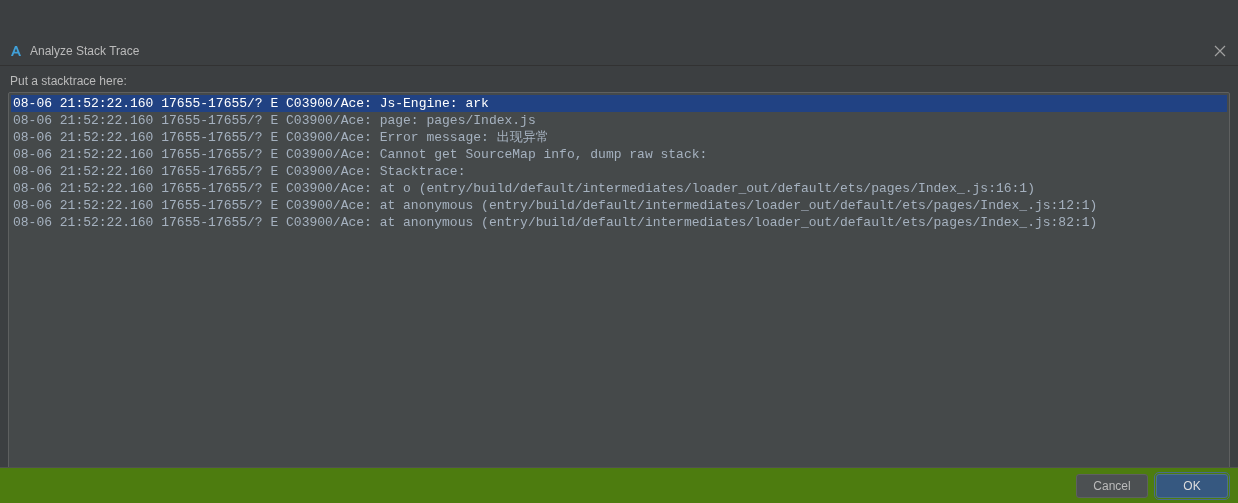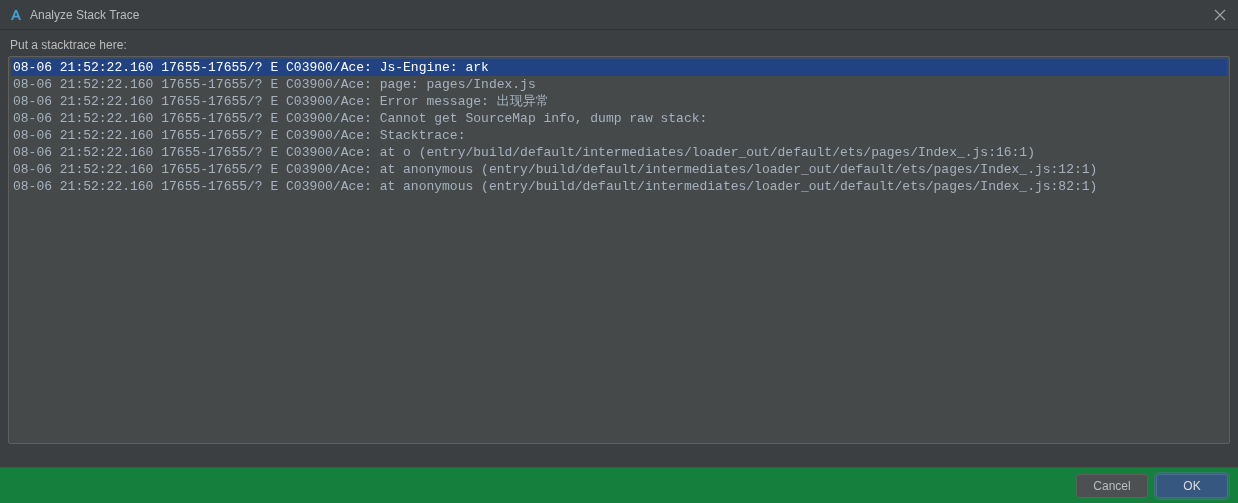--- a/index.html
+++ b/index.html
@@ -14,20 +14,21 @@
       position: relative;
     }
     .titlebar {
       height: 30px;
       background: #3c3f41;
       border-bottom: 1px solid #323232;
       display: flex;
       align-items: center;
       padding: 0 8px;
       position: relative;
+      margin-top: 36px;
     }
     .titlebar-icon {
       width: 16px;
       height: 16px;
       margin-right: 6px;
       display: flex;
       align-items: center;
       justify-content: center;
     }
     .titlebar-title {
@@ -84,21 +85,21 @@
       bottom: 0;
       left: 0;
       right: 0;
       height: 36px;
       border-top: 1px solid #515151;
       display: flex;
       align-items: center;
       justify-content: flex-end;
       padding: 0 10px;
       gap: 8px;
-      background: #15803d;
+      background: #4d7c0f;
     }
     .btn {
       min-width: 72px;
       height: 24px;
       border-radius: 3px;
       font-size: 12px;
       cursor: pointer;
       display: flex;
       align-items: center;
       justify-content: center;

